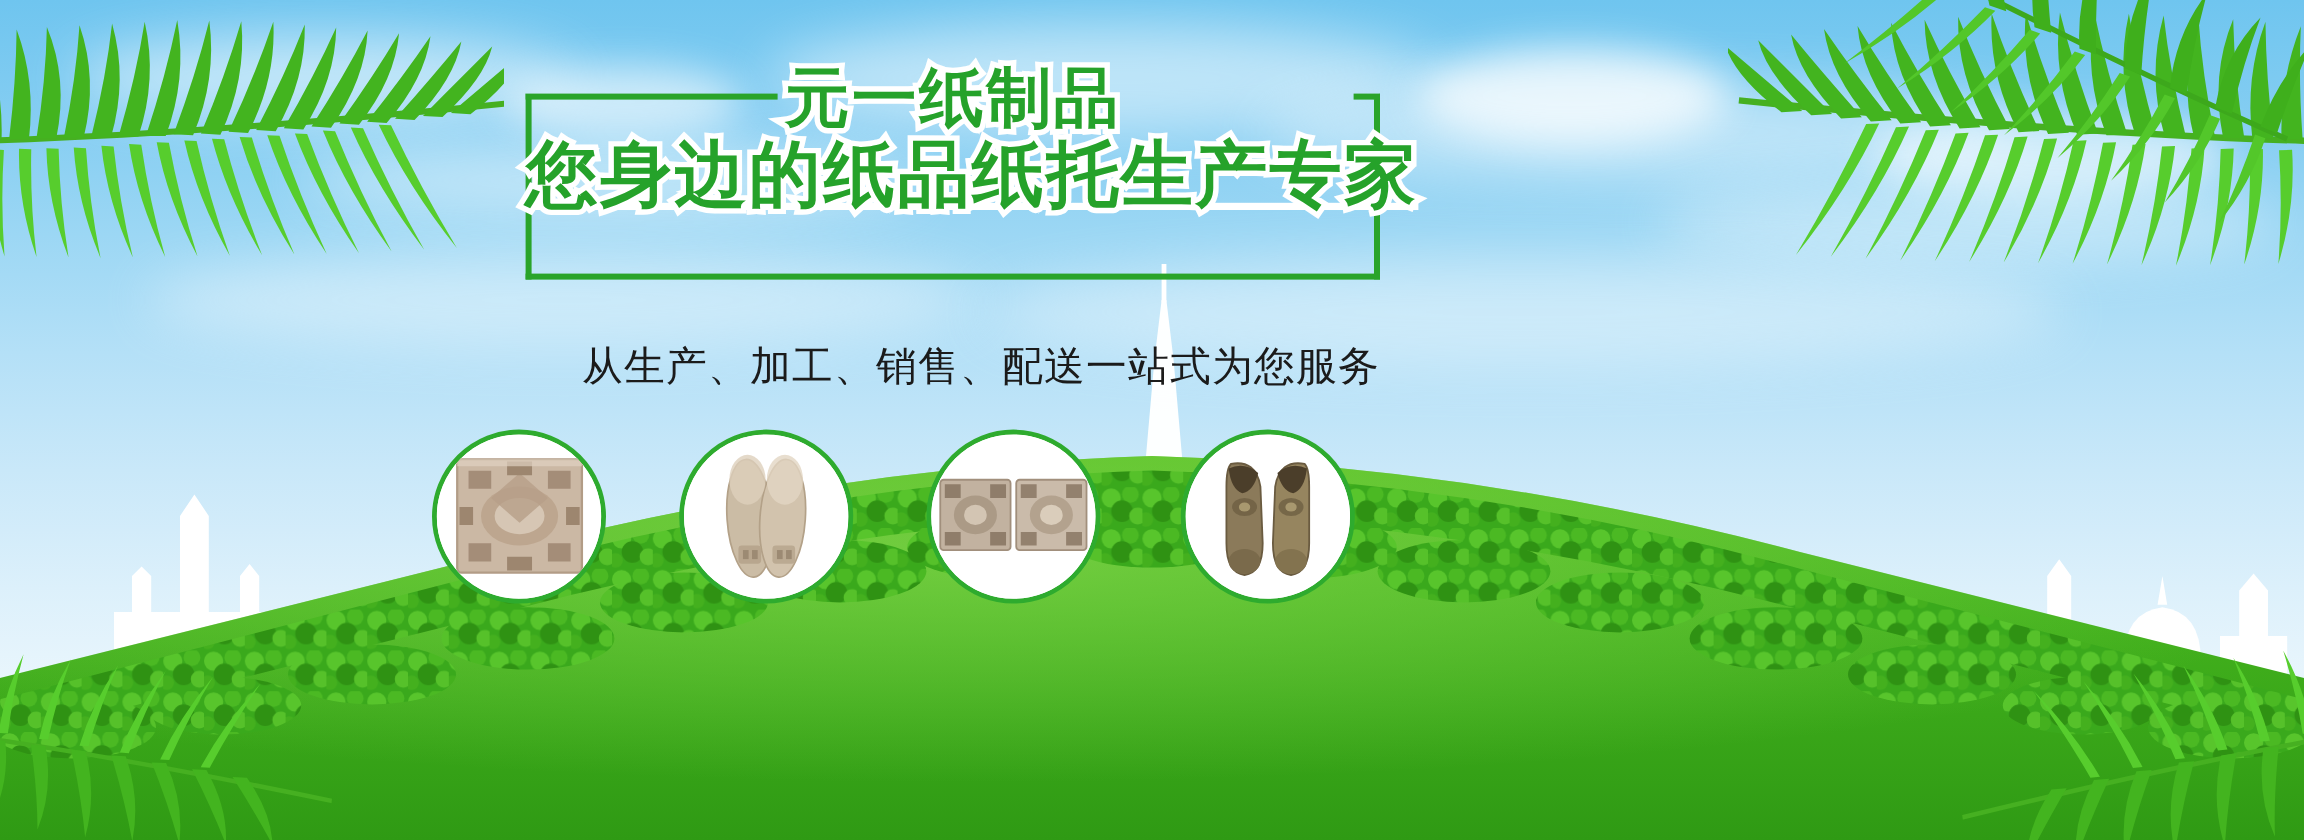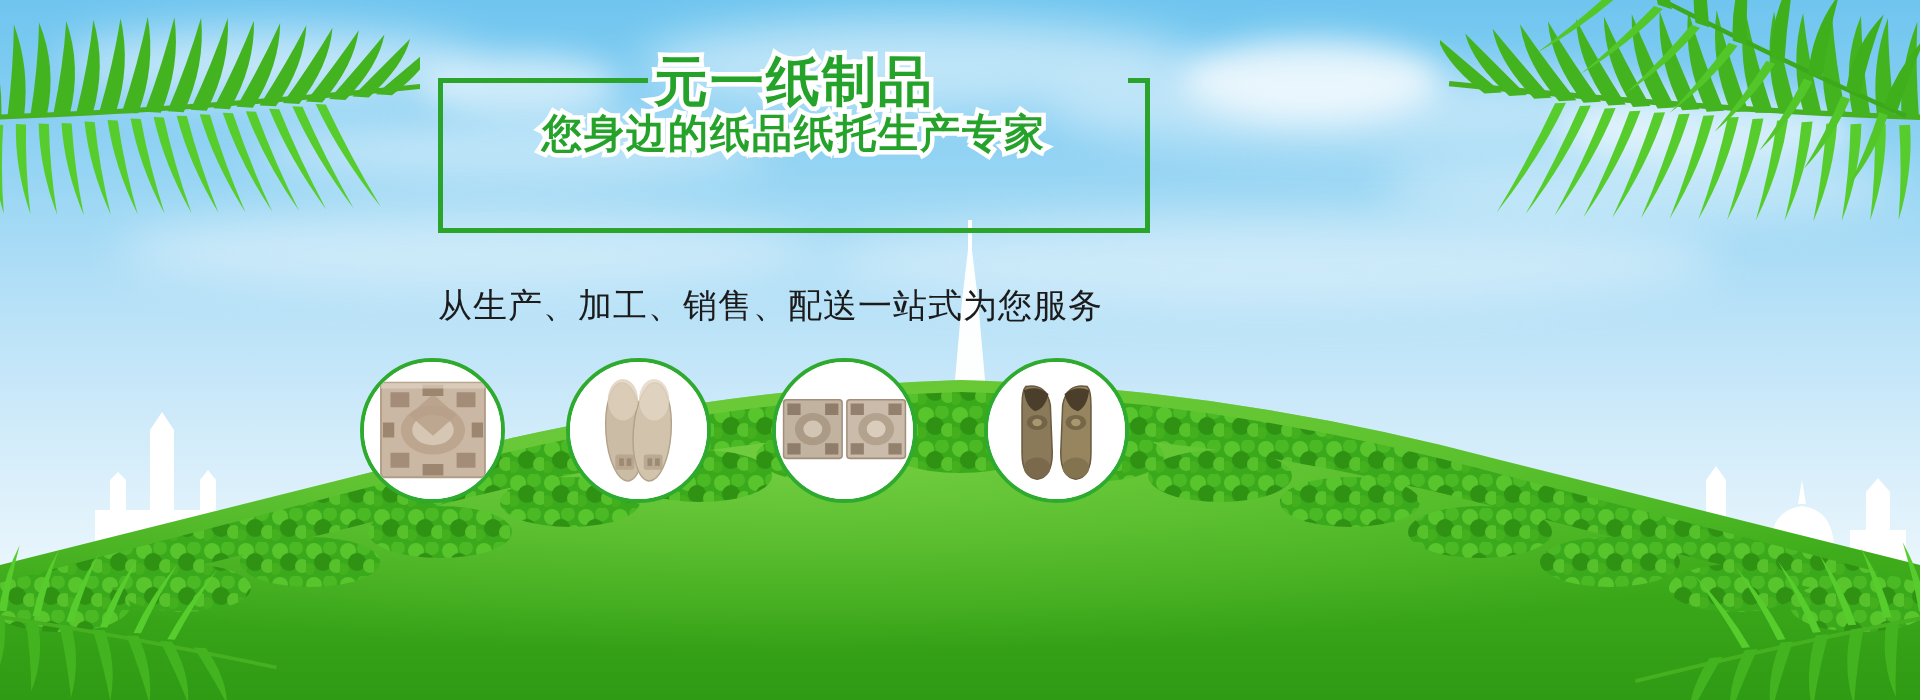--- a/index.html
+++ b/index.html
@@ -53,25 +53,25 @@
   .title-line {
     position:absolute; left:0; width:100%;
     text-align:center; white-space:nowrap;
     font-family:"DejaVu Sans","Liberation Sans",sans-serif;
     font-weight:bold; color:#25a22a;
     -webkit-text-stroke: 9px #ffffff;
     paint-order: stroke fill;
     letter-spacing:2px;
   }
   #title1 { top:-32px; font-size:54px; }
-  #title2 { top:28px;  font-size:40px; }
+  #title2 { top:28px;  font-size:60px;text-decoration:underline; }
 
   .subtitle {
     position:absolute; left:438px; top:283px; width:712px;
-    text-align:left; white-space:nowrap;
+    text-align:right; white-space:nowrap;
     font-family:"DejaVu Sans","Liberation Sans",sans-serif;
     font-size:34px; color:#1b1b1b; letter-spacing:1px;
   }
 
   
   .circle {
     position:absolute; border-radius:50%;
     background:#ffffff; border:4px solid #2eab2e;
     overflow:hidden;
     display:flex; align-items:center; justify-content:center;

